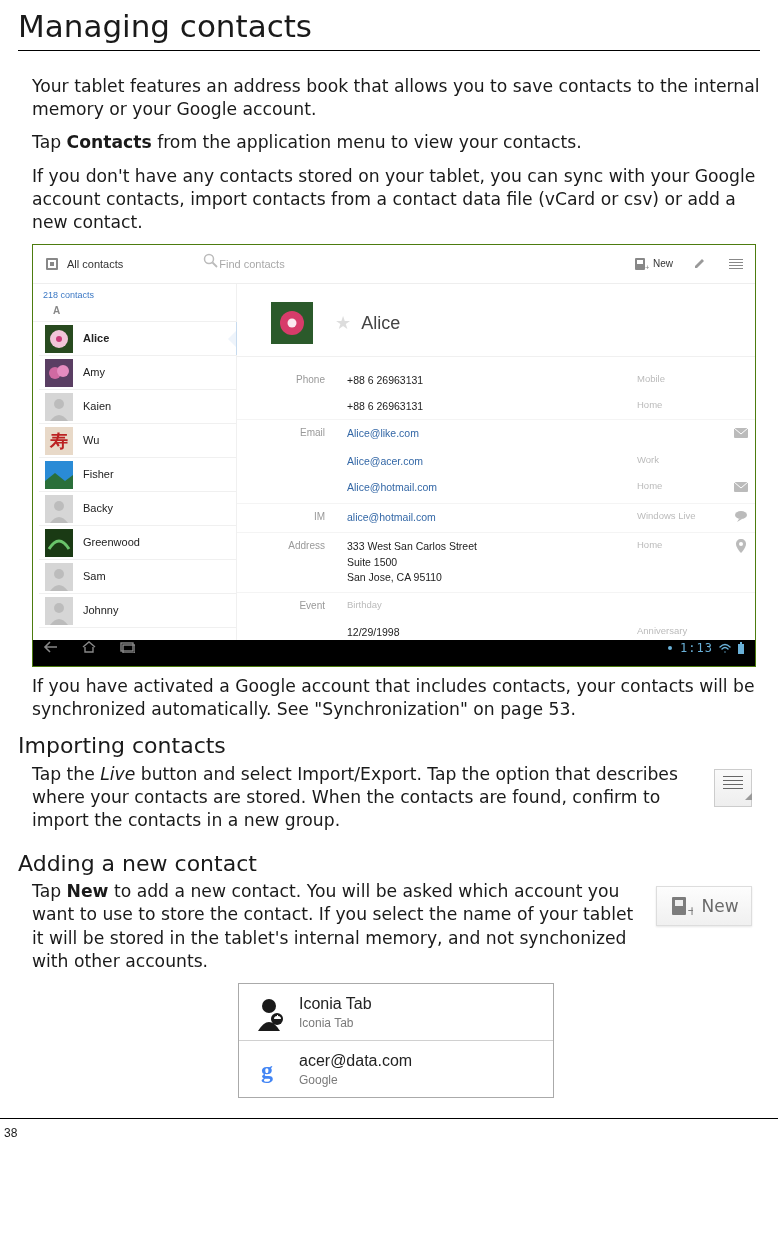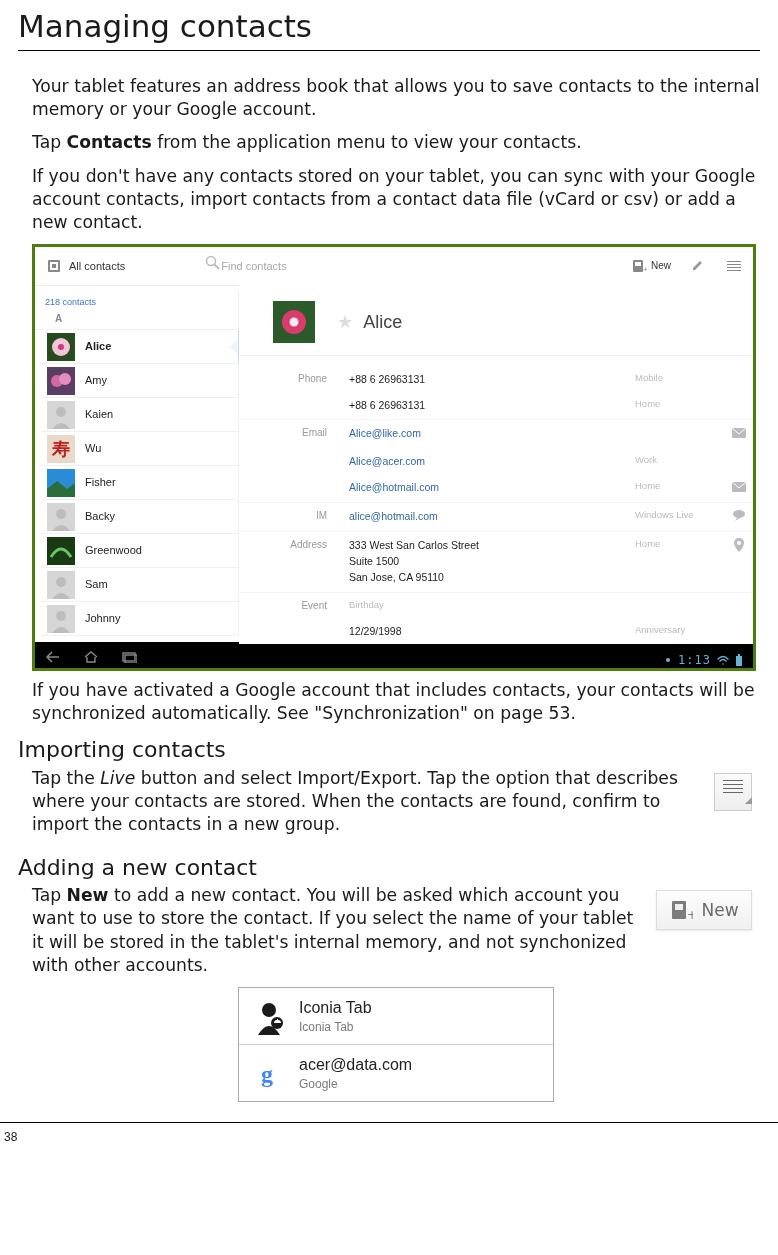--- a/index.html
+++ b/index.html
@@ -12,34 +12,34 @@
   }
   .page { padding: 0 18px 0 18px; }
   .page-title { font-size: 31px; font-weight: 400; border-bottom: 1px solid #000; padding-bottom: 2px; margin-top: 6px; margin-bottom: 24px; }
   .body-indent { padding-left: 14px; }
   .para { font-size: 17.2px; margin-bottom: 10px; }
   .bold { font-weight: 700; }
   .italic { font-style: italic; }
 
   
   .shot1-wrap { margin: 6px 0 8px; }
-  .shot1 { border: 3px solid #4d7c0f; width: 724px; background: #fff; position: relative; font-family: Arial, sans-serif; }
+  .shot1 { border: 1px solid #4d7c0f; width: 724px; background: #fff; position: relative; font-family: Arial, sans-serif; }
   .shot1-topbar { display: flex; align-items: center; padding: 8px 12px; border-bottom: 1px solid #eee; }
   .shot1-topbar .ac-icon svg { display:block; }
   .shot1-topbar .ac-label { font-size: 11px; color: #333; margin-left: 6px; }
   .shot1-topbar .search-icon { margin-left: 80px; color: #bbb; }
   .shot1-topbar .search-ph { font-size: 11px; color: #a8a8a8; }
   .shot1-topbar .spacer { flex: 1; }
   .shot1-topbar .new-icon svg { display:block; }
   .shot1-topbar .new-label { font-size: 10px; color: #333; margin-left: 4px; }
   .shot1-topbar .pencil { margin-left: 20px; color: #888; font-size:13px; }
   .shot1-topbar .menu-btn { margin-left: 22px; display:flex; flex-direction:column; gap:2px; }
   .shot1-topbar .menu-btn span { display:block; width:14px; height:1px; background:#888; }
 
-  .shot1-body { display: flex; height: 356px; align-items: center; }
+  .shot1-body { display: flex; height: 356px; }
   .shot1-left { width: 204px; border-right:1px solid #f0f0f0; }
   .shot1-count { font-size: 9px; color: #3b78c4; padding: 5px 10px 3px; }
   .shot1-sep-label { font-size: 10px; color: #888; font-weight: 600; padding: 0 20px 4px; border-bottom: 1px solid #f0f0f0; }
   .shot1-list { padding-left: 6px; }
   .shot1-row { display:flex; align-items:center; height:34px; border-bottom: 1px solid #f0f0f0; padding-left: 6px; position:relative; }
   .shot1-row-thumb { width: 28px; height:28px; background: #ccc; display:flex; align-items:center; justify-content:center; }
   .shot1-row-name { font-size: 11px; color: #222; margin-left: 10px; }
   .shot1-row.selected .shot1-row-name { font-weight: 600; }
   .shot1-row .arrow { position:absolute; right:-1px; top:8px; width:0; height:0; border-top:9px solid transparent; border-bottom:9px solid transparent; border-right:9px solid #eef4fb; display:none; }
   .shot1-row.selected .arrow { display:block; }
@@ -56,21 +56,21 @@
   .d-label { width: 110px; text-align:right; color:#b7b7b7; font-size:10px; padding-right: 22px; }
   .d-label.main { color:#999; }
   .d-val { flex:1; color:#222; padding-right: 10px; }
   .d-val a { color:#3367a6; text-decoration:none; }
   .d-val.addr { line-height:1.5; }
   .d-type { width: 90px; color:#bbb; font-size:9.5px; }
   .d-act { width: 28px; color:#bbb; font-size:12px; text-align:center; }
   .d-row + .d-row.border-top { border-top: 1px solid #f4f4f4; }
 
   
-  .shot1-nav { height: 26px; background:#000; display:flex; align-items:flex-end; padding: 0 10px; }
+  .shot1-nav { height: 26px; background:#000; display:flex; align-items:flex-start; padding: 0 10px; }
   .shot1-nav .nav-icon { color:#888; font-size:13px; margin-right: 22px; }
   .shot1-nav .spacer { flex:1; }
   .shot1-nav .statusicons { display:flex; align-items:center; gap:6px; }
   .shot1-nav .clock { color:#6ab1d8; font-size:12px; letter-spacing:1px; font-family: "DejaVu Sans Mono", monospace; }
   .shot1-nav .batt svg, .shot1-nav .wifi svg, .shot1-nav .pt svg { display:block; }
 
   
   h2.subhead { font-size: 22px; font-weight: 400; margin-top: 6px; margin-bottom: 2px; padding-left:0; }
 
   .inline-menu-icon { float:right; width:38px; height:38px; border:1px solid #ccc; margin:6px 8px 2px 10px; display:flex; flex-direction:column; justify-content:center; align-items:center; gap:3px; background:linear-gradient(#fafafa,#eee); }

